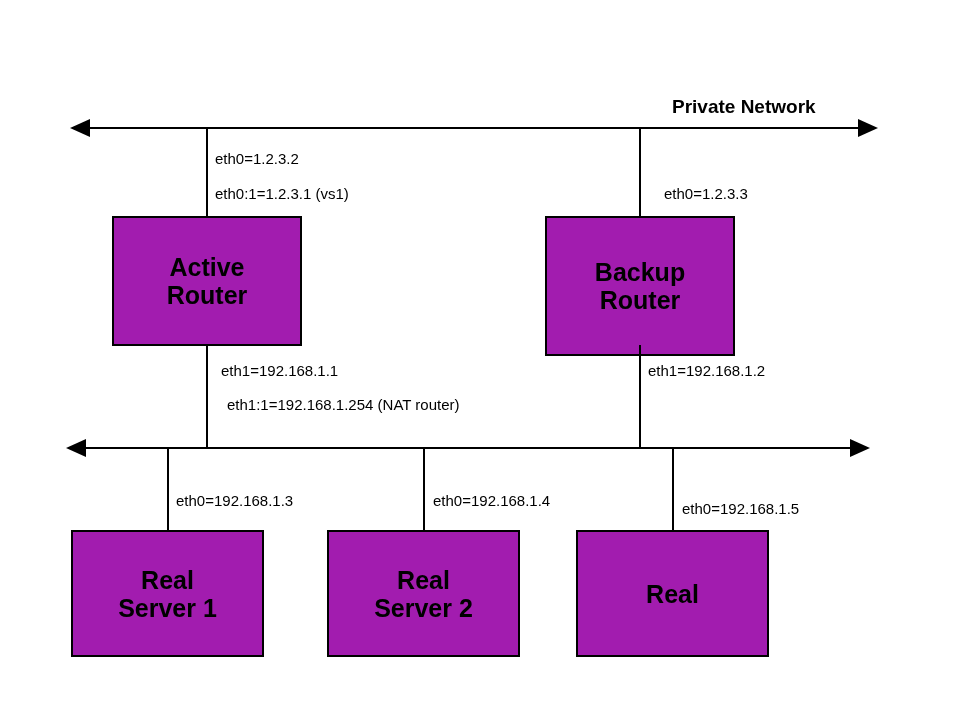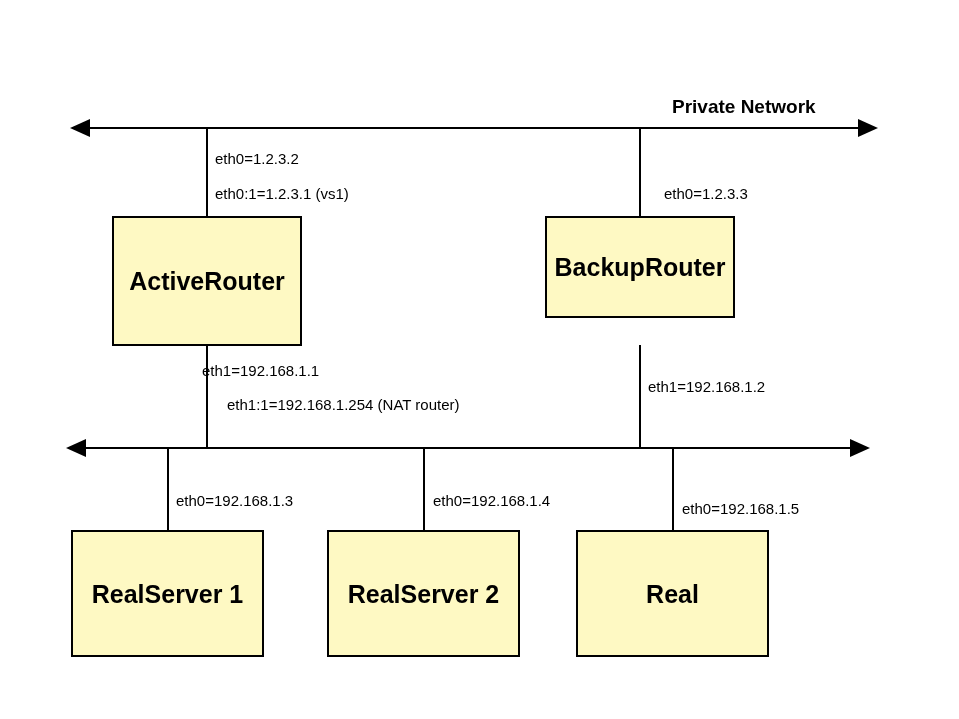--- a/index.html
+++ b/index.html
@@ -16,24 +16,24 @@
     width: 959px;
     height: 719px;
     background: #ffffff;
     overflow: hidden;
   }
 
   
   .node {
     position: absolute;
     box-sizing: border-box;
-    background: #fef9c3;
+    background: #a21caf;
     border: 2px solid #000000;
     display: flex;
-    flex-direction: row;
+    flex-direction: column;
     align-items: center;
     justify-content: center;
     line-height: 1.12;
   }
   .node .node-line {
     display: block;
     text-align: center;
     font-weight: bold;
     font-size: 25px;
     color: #000000;
@@ -100,31 +100,31 @@
 
   <div class="iface-label" style="left:215px; top:150px;">eth0=1.2.3.2</div>
   <div class="iface-label" style="left:215px; top:185px;">eth0:1=1.2.3.1 (vs1)</div>
   <div class="iface-label" style="left:648px; top:185px;margin-left:16px;">eth0=1.2.3.3</div>
 
   <div class="node" style="left:112px; top:216px; width:190px; height:130px;">
     <span class="node-line">Active</span>
     <span class="node-line">Router</span>
   </div>
 
-  <div class="node" style="left:545px; top:216px; width:190px; height:102px;">
+  <div class="node" style="left:545px; top:216px; width:190px; height:140px;">
     <span class="node-line">Backup</span>
     <span class="node-line">Router</span>
   </div>
 
   <div class="vline" style="left:206px; top:345px; height:104px;"></div>
   <div class="vline" style="left:639px; top:345px; height:104px;"></div>
 
-  <div class="iface-label" style="left:202px; top:362px;text-align:center;">eth1=192.168.1.1</div>
+  <div class="iface-label" style="left:221px; top:362px;text-align:center;">eth1=192.168.1.1</div>
   <div class="iface-label" style="left:227px; top:396px;">eth1:1=192.168.1.254 (NAT router)</div>
-  <div class="iface-label" style="left:648px; top:362px;margin-top:16px;">eth1=192.168.1.2</div>
+  <div class="iface-label" style="left:648px; top:362px;">eth1=192.168.1.2</div>
 
 
   <div class="arrow-head left" style="left:66px; top:439px;"></div>
   <div class="hline" style="left:84px; top:447px; width:768px;"></div>
   <div class="arrow-head right" style="left:850px; top:439px;"></div>
 
   <div class="vline" style="left:167px; top:447px; height:84px;"></div>
   <div class="vline" style="left:423px; top:447px; height:84px;"></div>
   <div class="vline" style="left:672px; top:447px; height:84px;"></div>
 

